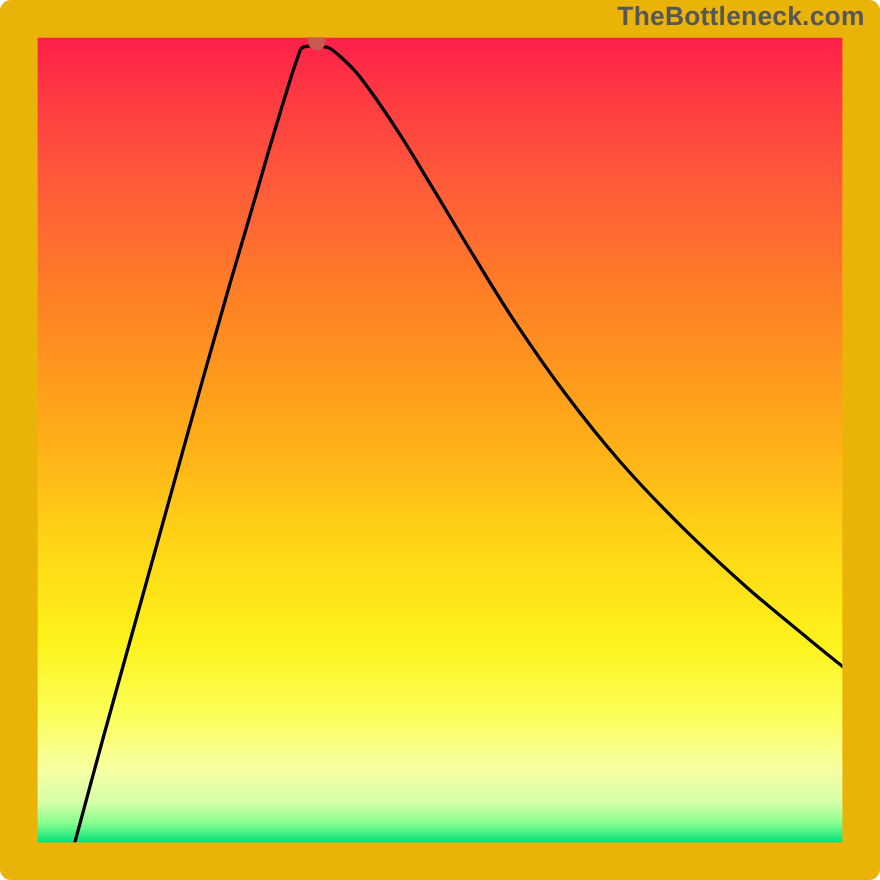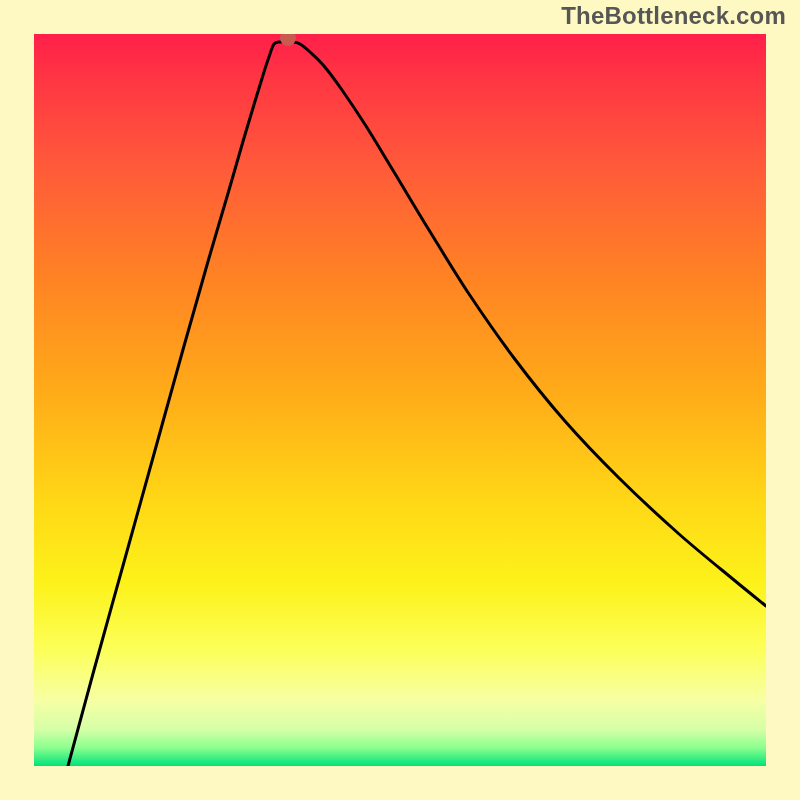--- a/index.html
+++ b/index.html
@@ -7,21 +7,22 @@
     padding: 0;
     width: 800px;
     height: 800px;
     background: #fff;
     overflow: hidden;
   }
   .container {
     position: relative;
     width: 800px;
     height: 800px;
-    background: #fef9c3;
+    background: #eab308;
+    border-radius: 10px;
   }
   .watermark {
     position: absolute;
     top: 2px;
     right: 14px;
     font-family: Arial, Helvetica, sans-serif;
     font-size: 24px;
     font-weight: 600;
     color: #565656;
     letter-spacing: 0.2px;

